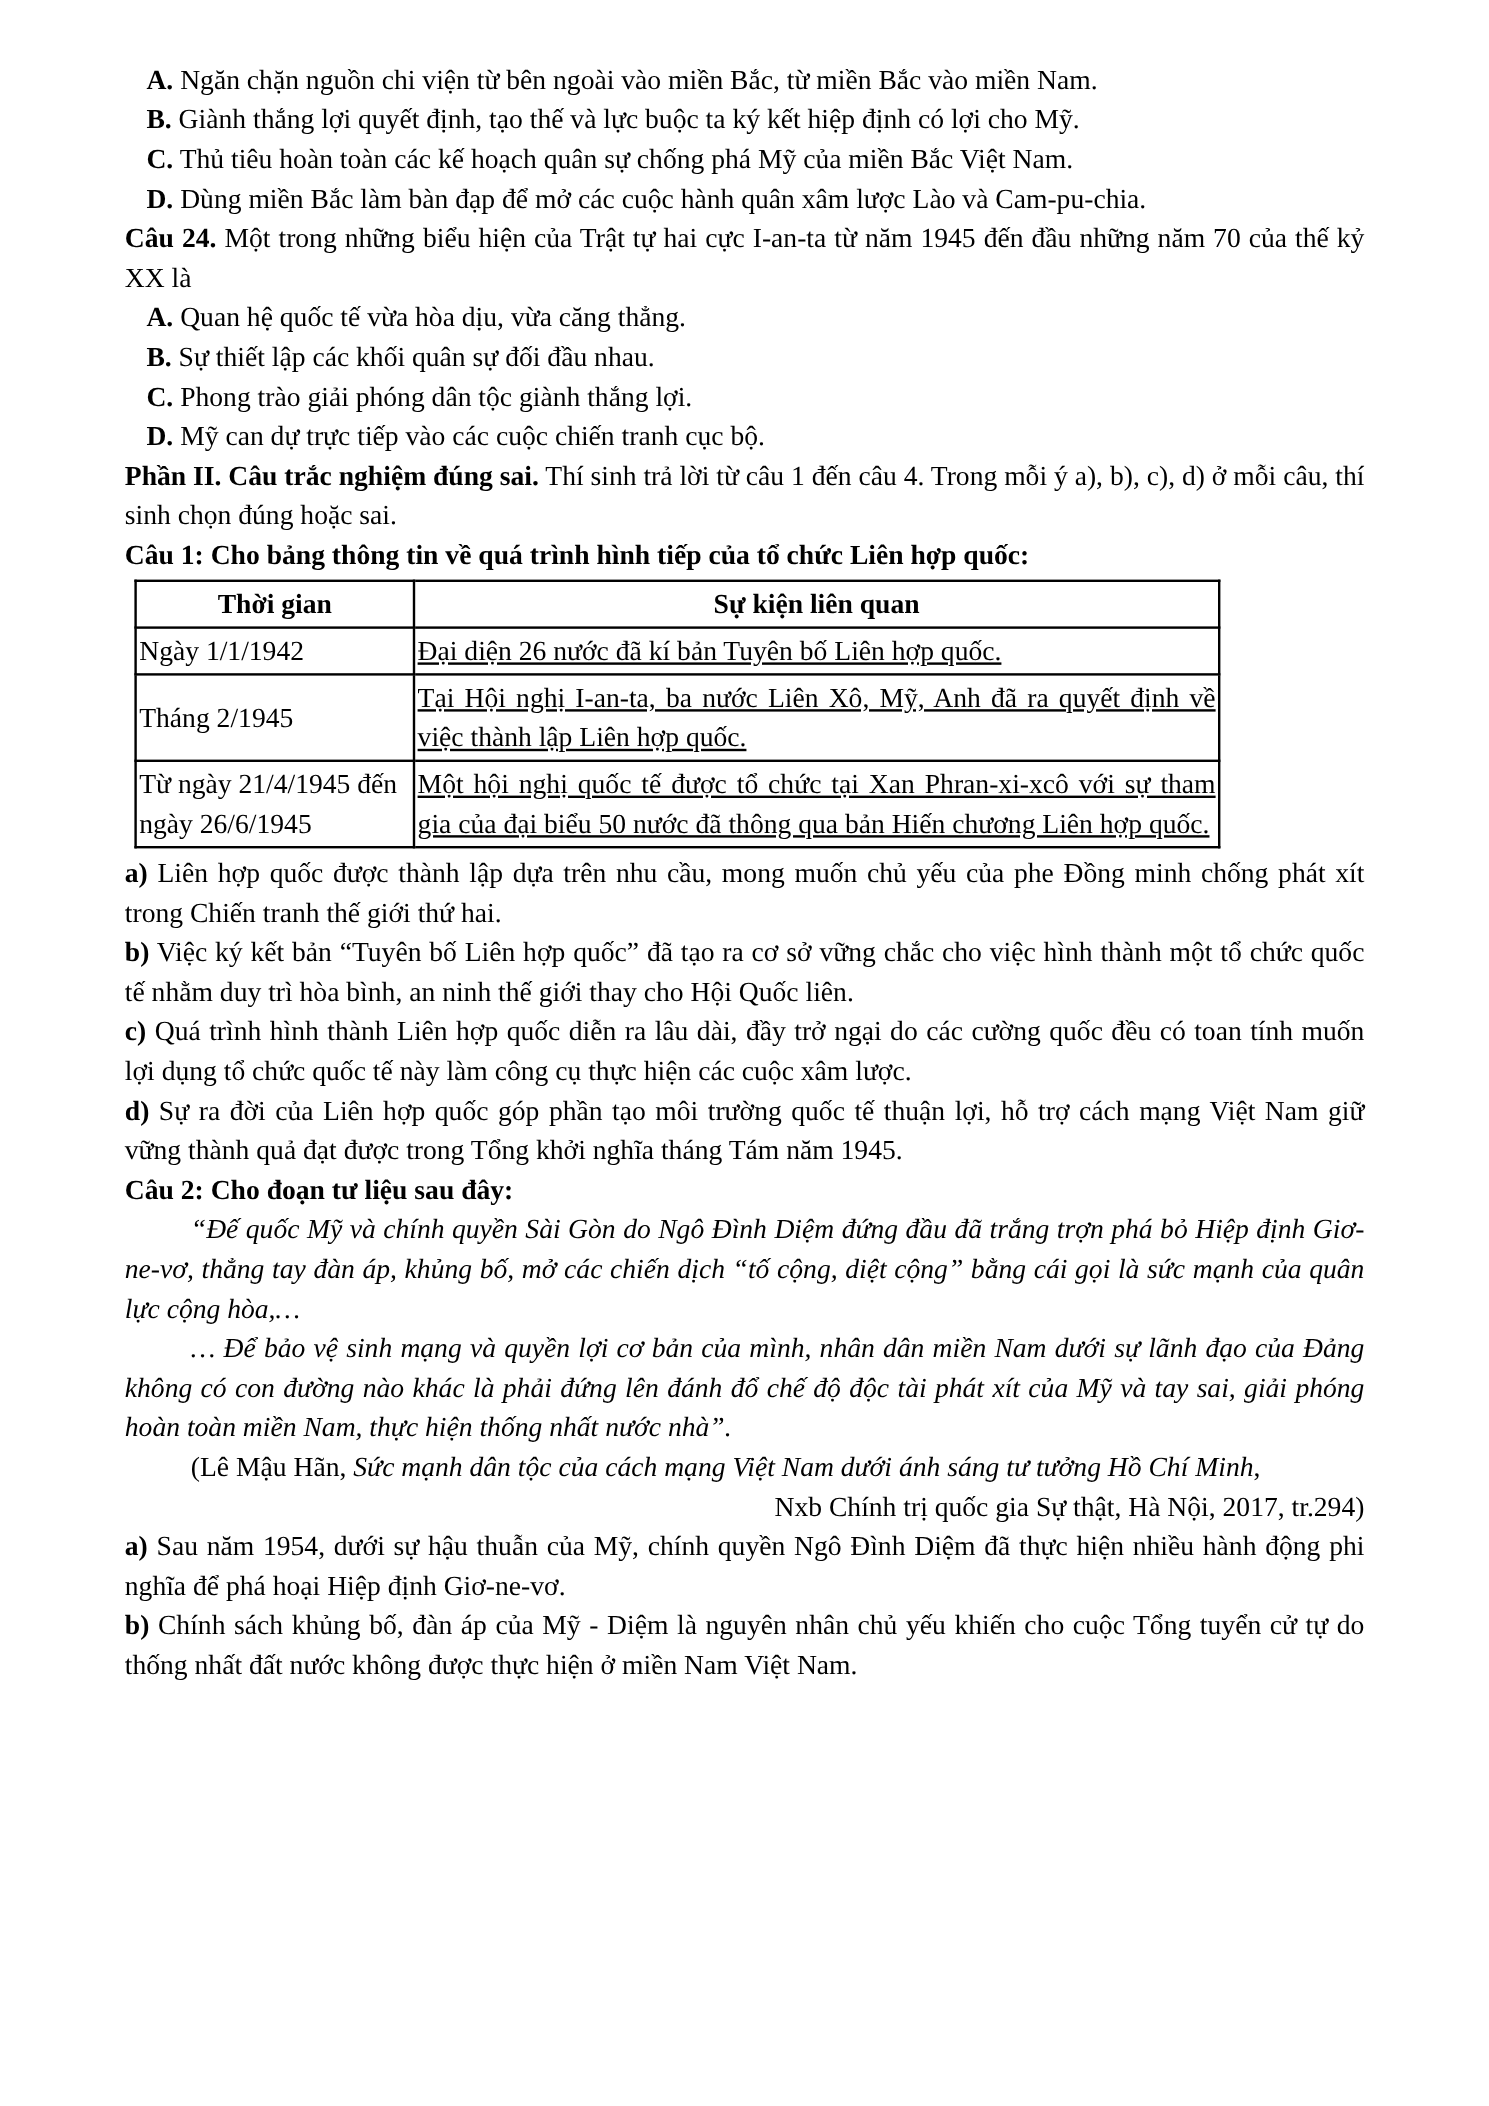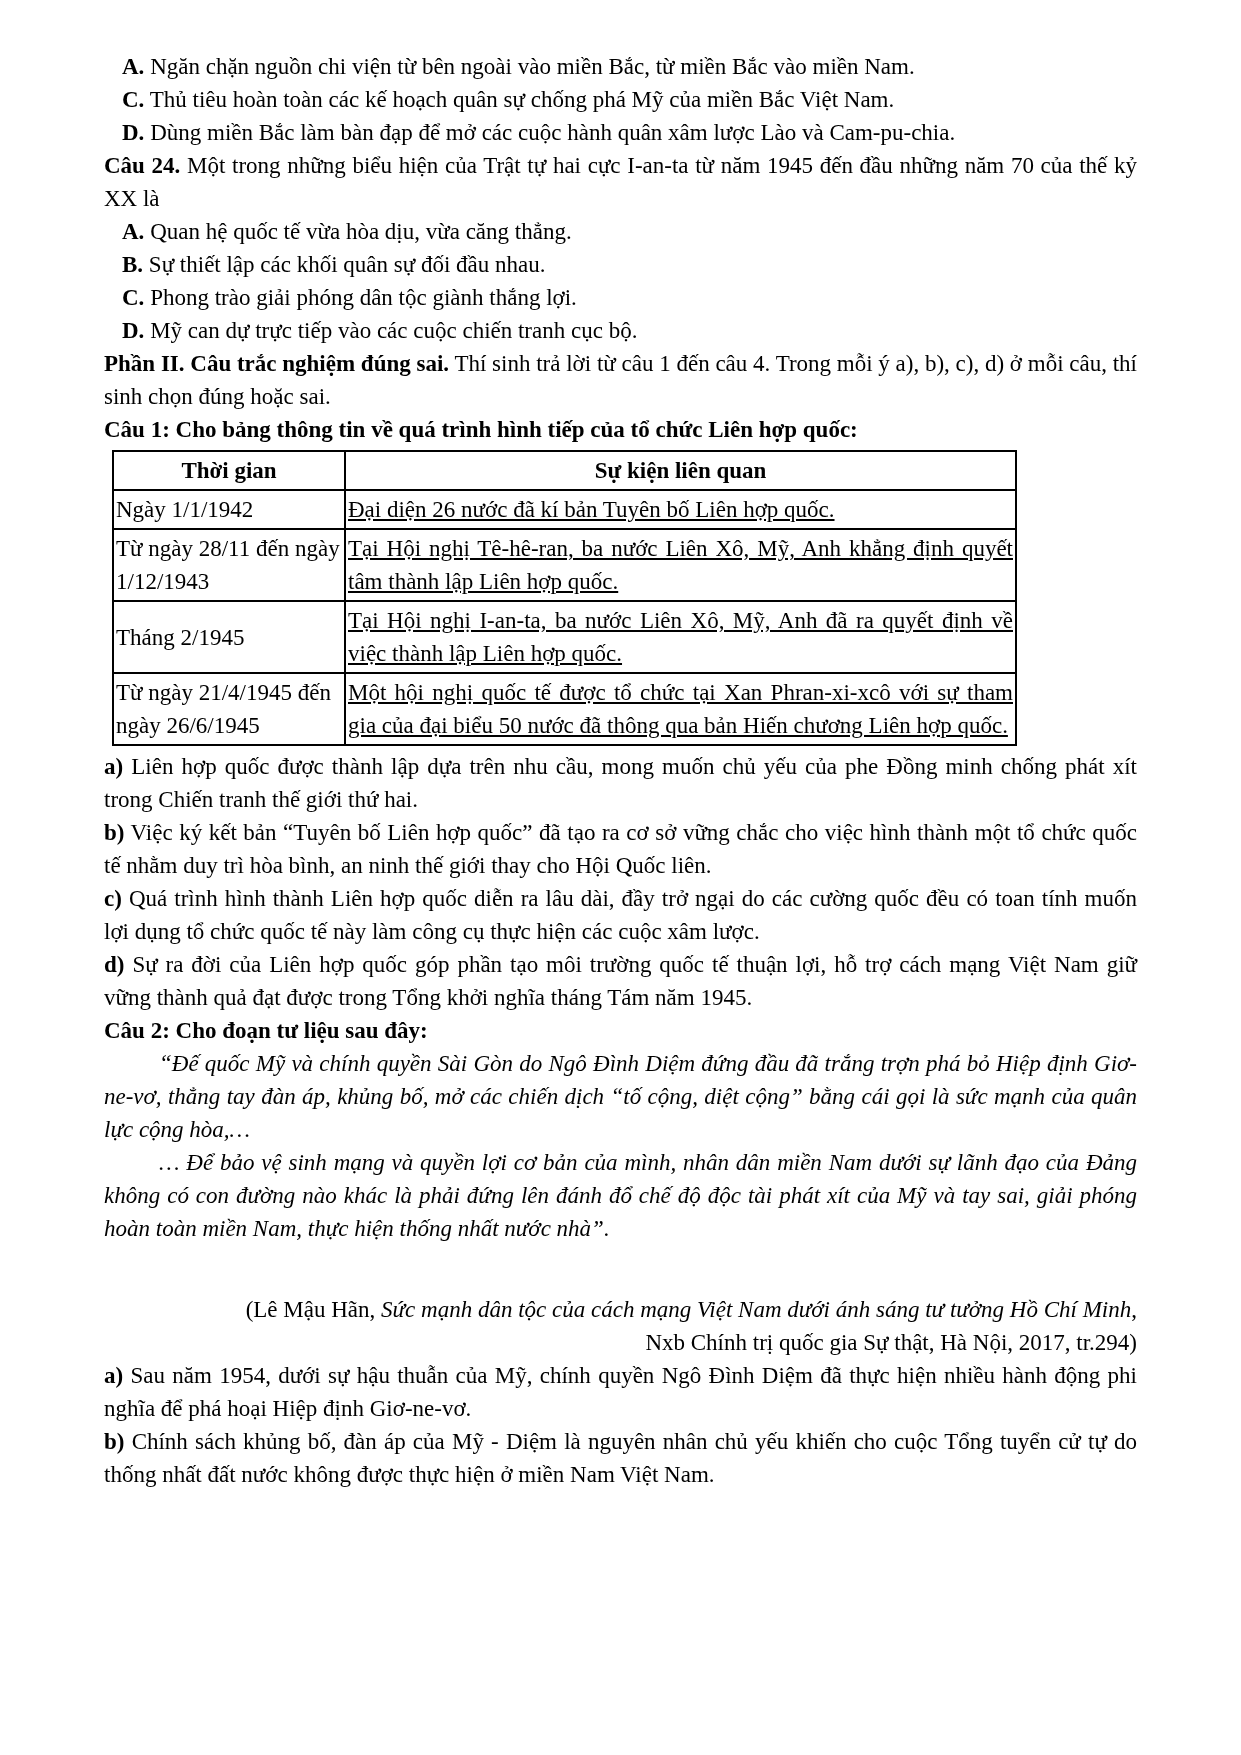--- a/index.html
+++ b/index.html
@@ -45,29 +45,30 @@
     font-weight: bold;
   }
   td.time-cell {
     width: 226px;
     text-align: left;
   }
   td.event-cell {
     text-align: justify;
     text-decoration: underline;
   }
-  .citation-l1 { text-indent: 55px; text-align: right; margin-top: 48px; }
+  .citation-l1 { text-indent: 55px; text-align: left; }
   .citation-l2 { text-align: right; }
 </style>
 </head>
 <body>
 
 <div class="page">
 
   <p class="option"><span class="bold">A.</span> <span>Ngăn chặn nguồn chi viện từ bên ngoài vào miền Bắc, từ miền Bắc vào miền Nam.</span></p>
+  <p class="option"><span class="bold">B.</span> <span>Giành thắng lợi quyết định, tạo thế và lực buộc ta ký kết hiệp định có lợi cho Mỹ.</span></p>
   <p class="option"><span class="bold">C.</span> <span>Thủ tiêu hoàn toàn các kế hoạch quân sự chống phá Mỹ của miền Bắc Việt Nam.</span></p>
   <p class="option"><span class="bold">D.</span> <span>Dùng miền Bắc làm bàn đạp để mở các cuộc hành quân xâm lược Lào và Cam-pu-chia.</span></p>
 
   <p><span class="bold">Câu 24.</span> <span>Một trong những biểu hiện của Trật tự hai cực I-an-ta từ năm 1945 đến đầu những năm 70 của thế kỷ XX là</span></p>
   <p class="option"><span class="bold">A.</span> <span>Quan hệ quốc tế vừa hòa dịu, vừa căng thẳng.</span></p>
   <p class="option"><span class="bold">B.</span> <span>Sự thiết lập các khối quân sự đối đầu nhau.</span></p>
   <p class="option"><span class="bold">C.</span> <span>Phong trào giải phóng dân tộc giành thắng lợi.</span></p>
   <p class="option"><span class="bold">D.</span> <span>Mỹ can dự trực tiếp vào các cuộc chiến tranh cục bộ.</span></p>
 
   <p><span class="bold">Phần II. Câu trắc nghiệm đúng sai.</span> <span>Thí sinh trả lời từ câu 1 đến câu 4. Trong mỗi ý a), b), c), d) ở mỗi câu, thí sinh chọn đúng hoặc sai.</span></p>
@@ -76,24 +77,20 @@
 
   <table class="events">
     <tbody>
         <tr>
       <th>Thời gian</th>
       <th>Sự kiện liên quan</th>
     </tr>
     <tr>
       <td class="time-cell">Ngày 1/1/1942</td>
       <td class="event-cell">Đại diện 26 nước đã kí bản Tuyên bố Liên hợp quốc.</td>
-    </tr>
-    <tr>
-      <td class="time-cell">Từ ngày 28/11 đến ngày 1/12/1943</td>
-      <td class="event-cell">Tại Hội nghị Tê-hê-ran, ba nước Liên Xô, Mỹ, Anh khẳng định quyết tâm thành lập Liên hợp quốc.</td>
     </tr>
     <tr>
       <td class="time-cell">Tháng 2/1945</td>
       <td class="event-cell">Tại Hội nghị I-an-ta, ba nước Liên Xô, Mỹ, Anh đã ra quyết định về việc thành lập Liên hợp quốc.</td>
     </tr>
     <tr>
       <td class="time-cell">Từ ngày 21/4/1945 đến ngày 26/6/1945</td>
       <td class="event-cell">Một hội nghị quốc tế được tổ chức tại Xan Phran-xi-xcô với sự tham gia của đại biểu 50 nước đã thông qua bản Hiến chương Liên hợp quốc.</td>
     </tr>
   </tbody>

